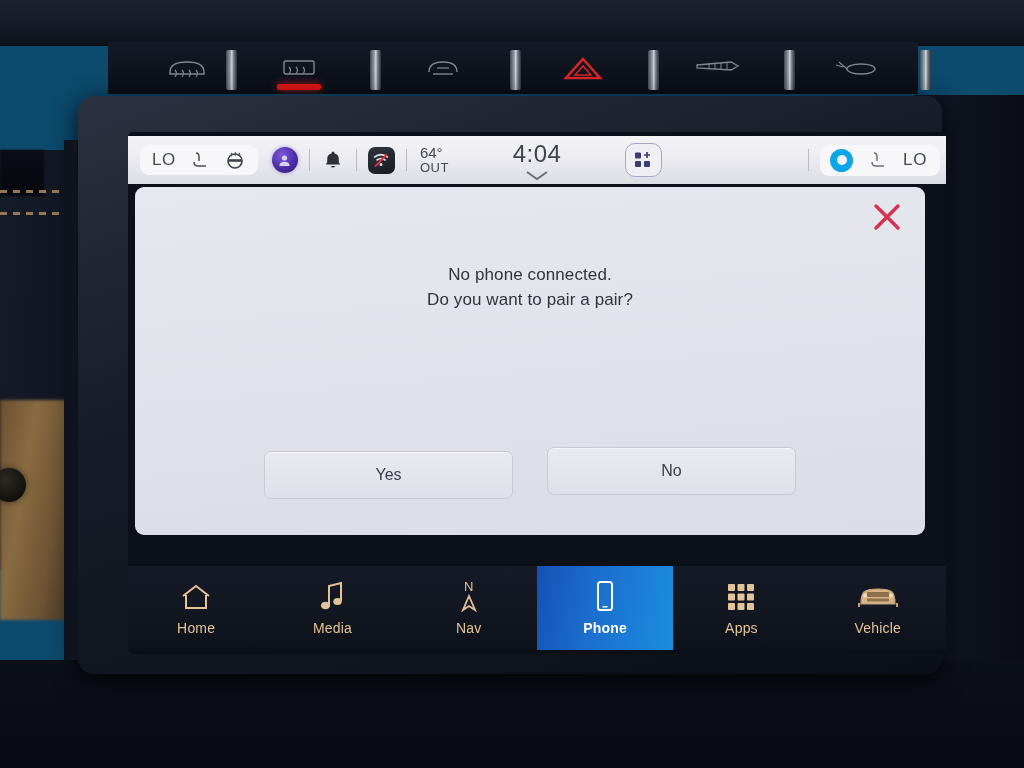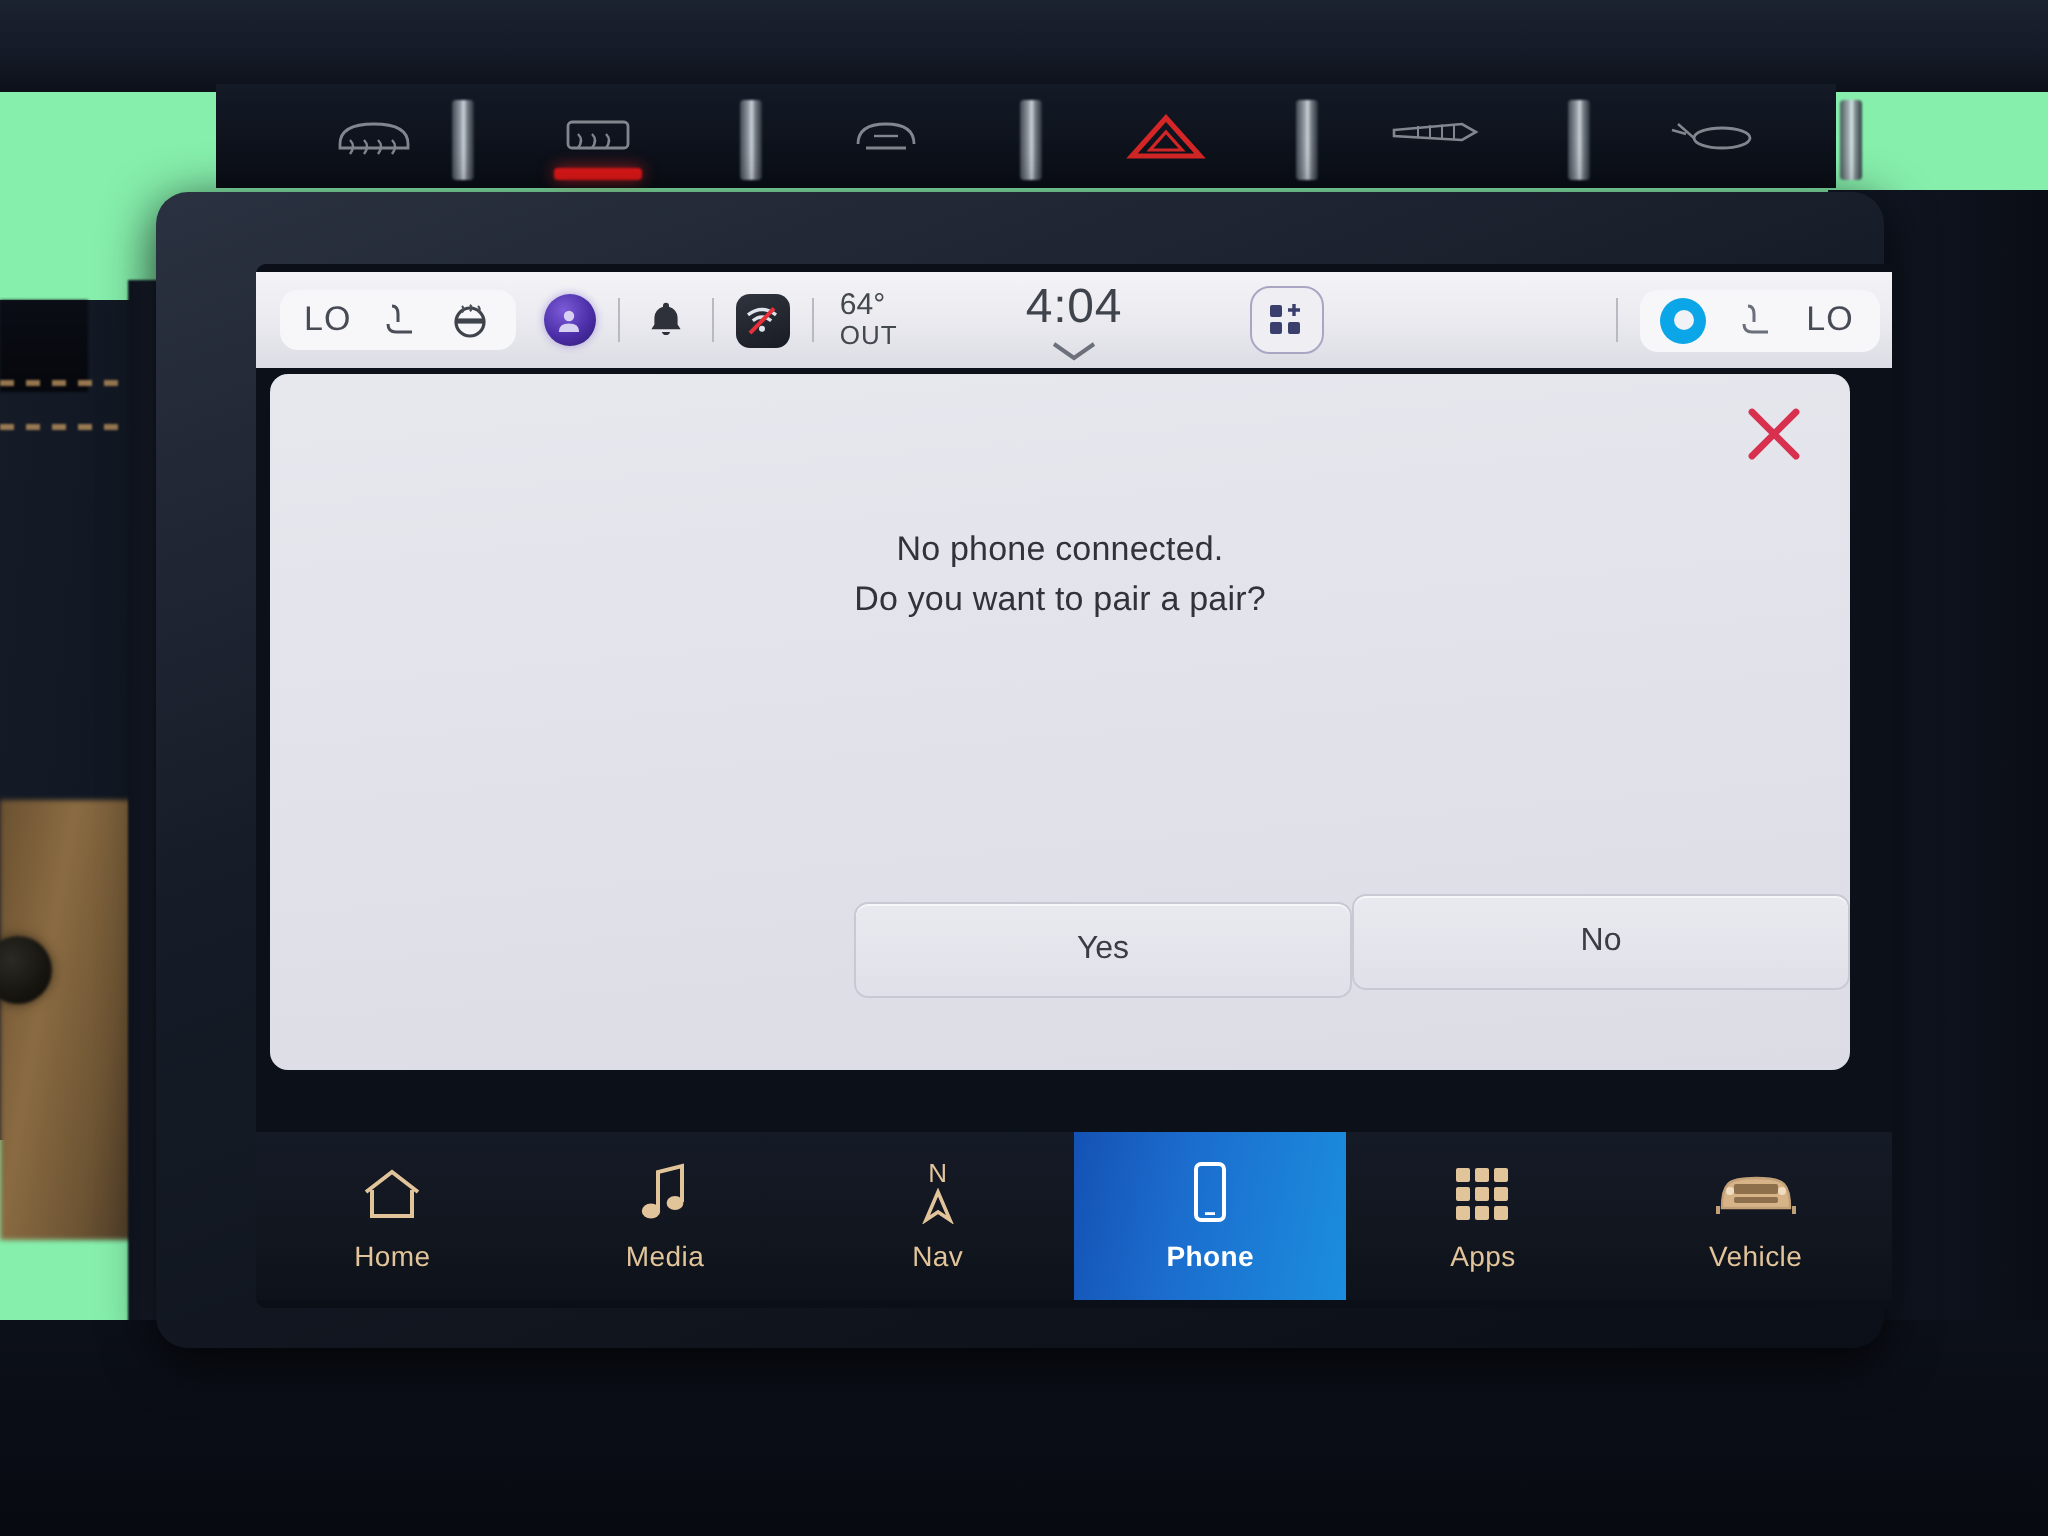--- a/index.html
+++ b/index.html
@@ -4,21 +4,21 @@
 <style>
   * { margin:0; padding:0; box-sizing:border-box; }
   html,body { width:1024px; height:768px; overflow:hidden; }
   body {
     font-family:"Liberation Sans", sans-serif;
     background:#0a0c14;
     position:relative;
   }
 
   
-  #scene { position:absolute; inset:0; background:#86efac; }
+  #scene { position:absolute; inset:0; background:#0c4a6e; }
 
   .dash-top {
     position:absolute; left:0; top:0; width:1024px; height:46px;
     background:linear-gradient(180deg,#1b2230 0%,#141a26 60%,#0c1019 100%);
   }
   .wood-left {
     position:absolute; left:0; top:400px; width:70px; height:220px;
     background:linear-gradient(100deg,#6b5130 0%,#8a6b42 35%,#6d5433 70%,#4a3926 100%);
     filter:blur(1.4px);
   }
@@ -181,21 +181,21 @@
     position:absolute; right:22px; top:14px;
     width:32px; height:32px; cursor:pointer;
   }
   .dlg-msg {
     margin-top:76px; text-align:center;
     font-size:17px; color:#30333a; line-height:1.45;
     letter-spacing:.1px;
   }
   .dlg-btns {
     position:absolute; left:0; right:0; bottom:36px;
-    display:flex; justify-content:flex-end; 
+    display:flex; justify-content:center; gap:34px;
   }
   .dlg-btn {
     width:249px; height:48px; border-radius:7px;
     background:linear-gradient(180deg,#e9e9f0 0%,#e0e0e8 100%);
     border:1px solid #c9c9d4;
     display:flex; align-items:center; justify-content:center;
     font-size:16px; color:#3a3d45; cursor:pointer;
     box-shadow:inset 0 1px 0 #ffffff9c;
   }
   .dlg-btn.b2 { margin-top:-4px; }

